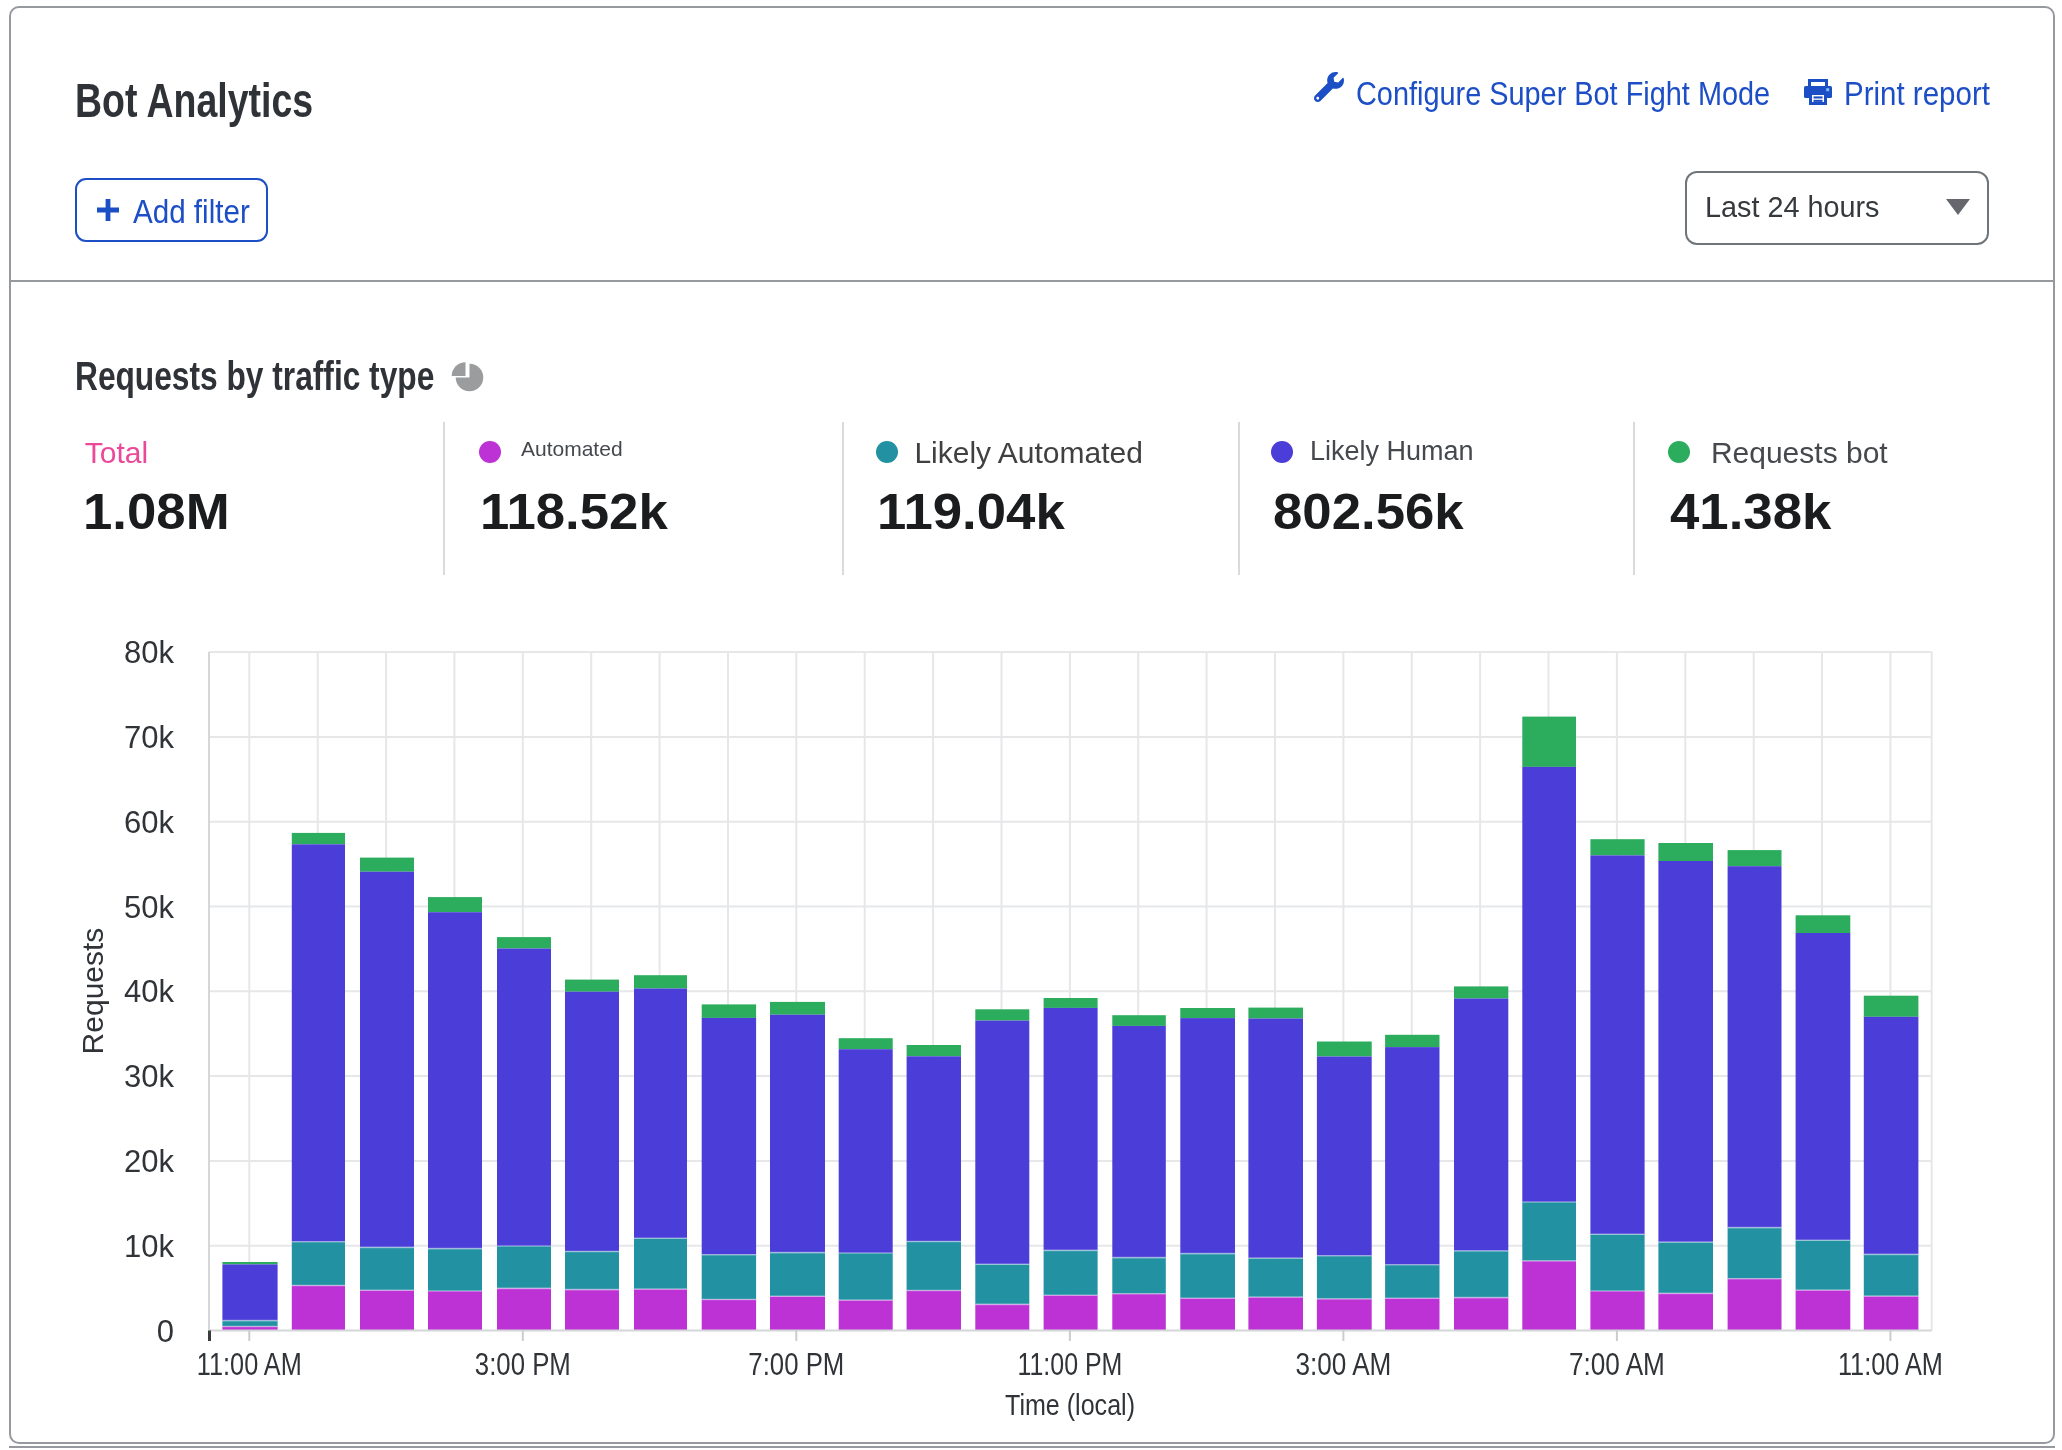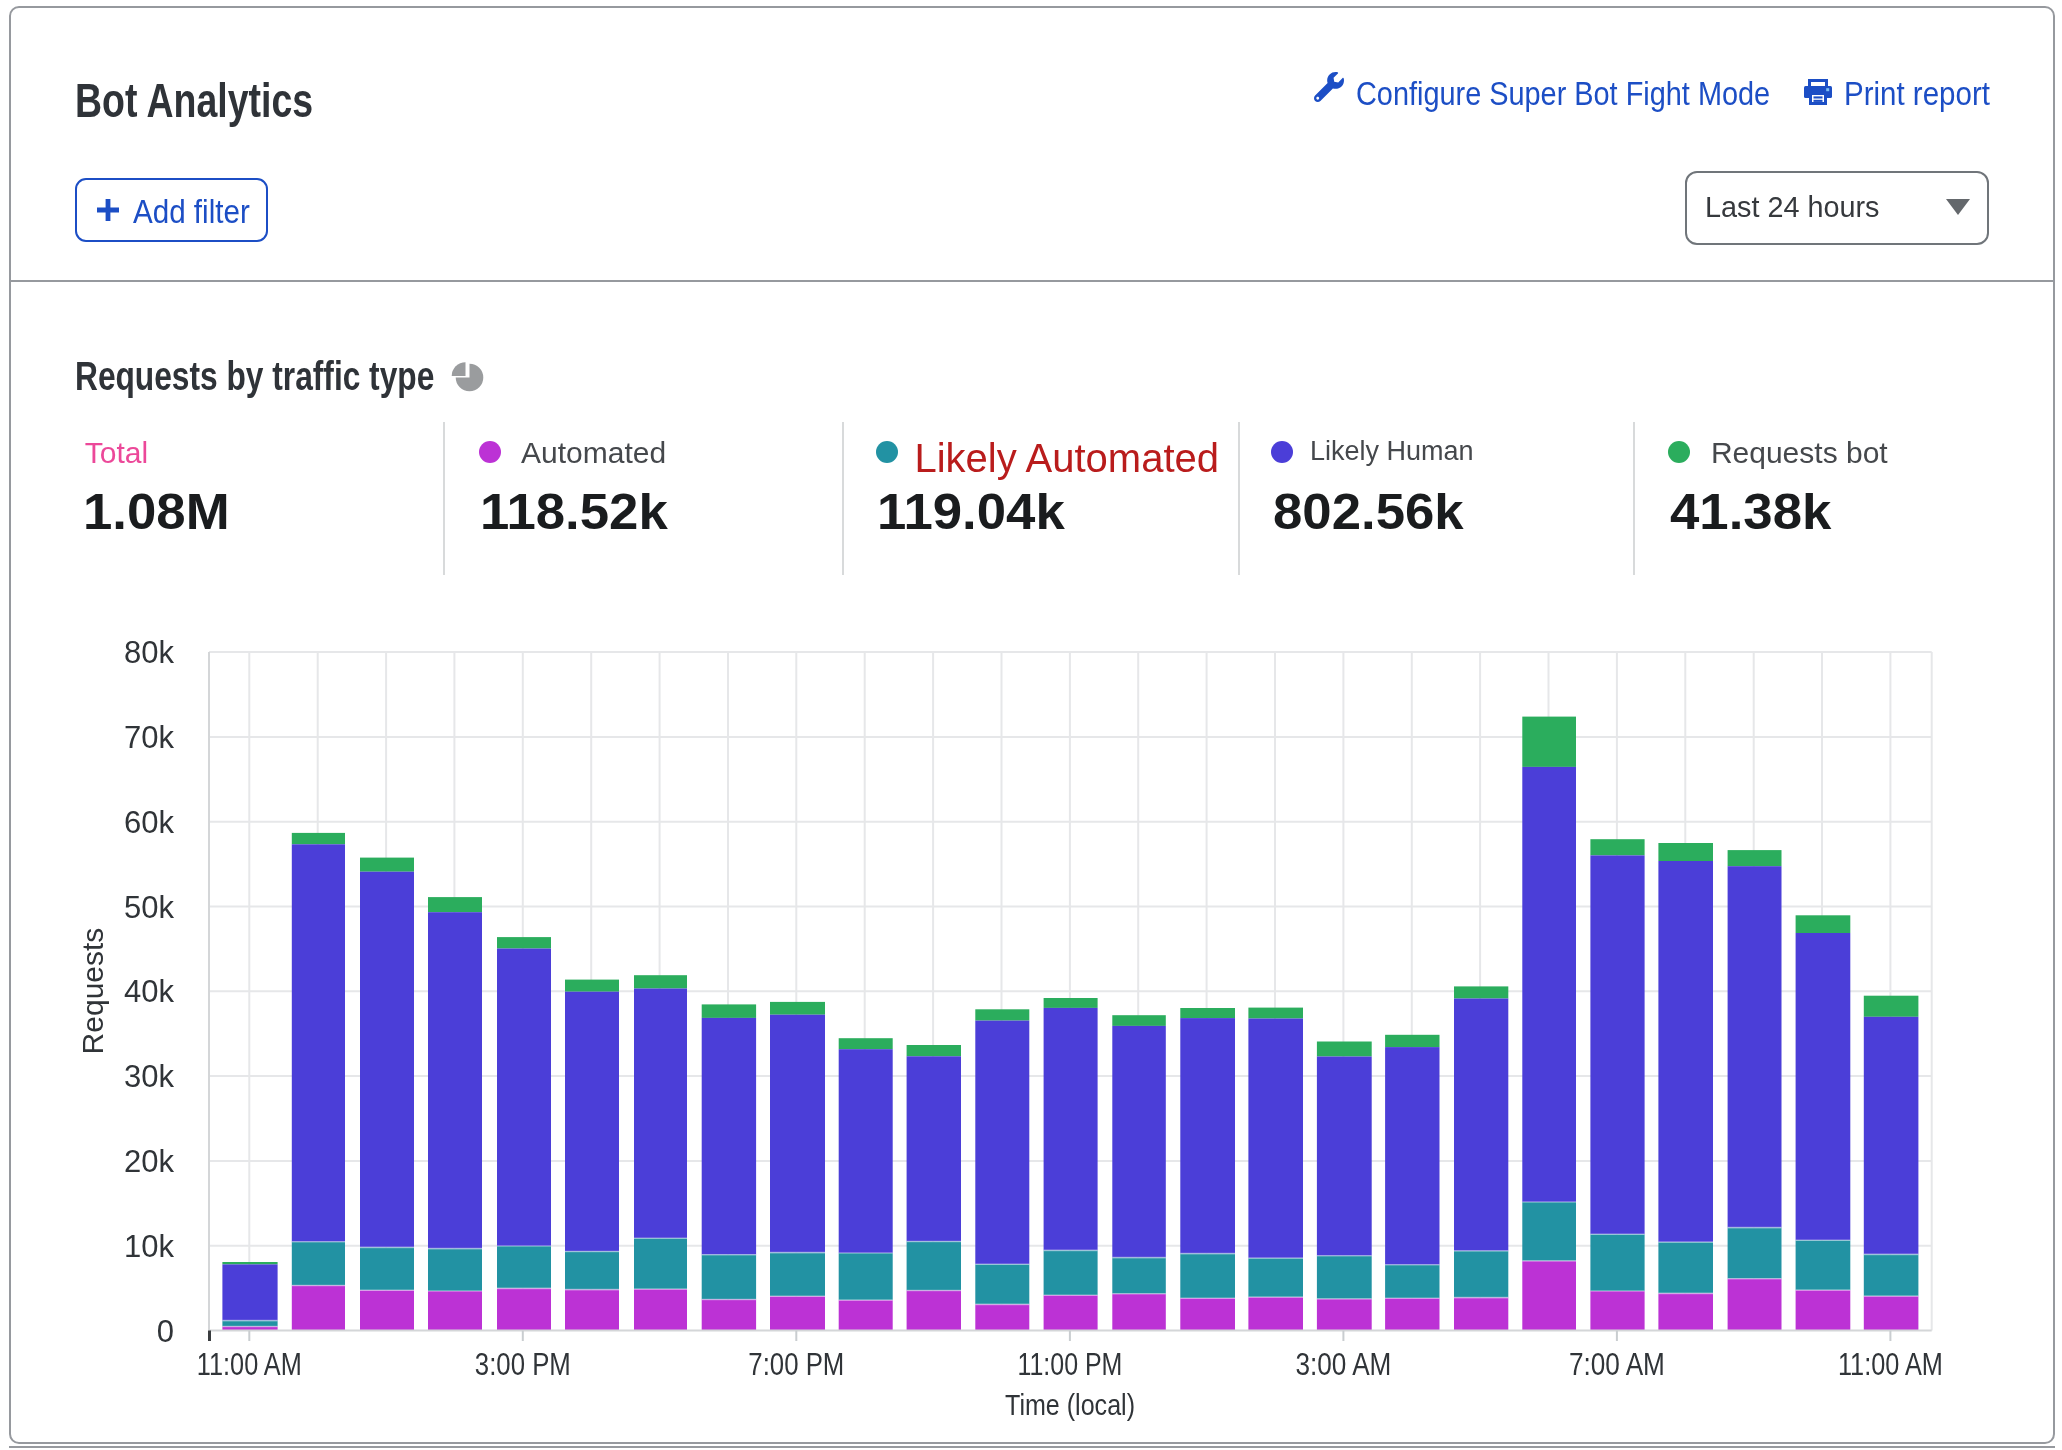--- a/index.html
+++ b/index.html
@@ -45,24 +45,24 @@
 <path fill="#9a9c9e" d="M15.5 16 V2.2 A13.8 13.8 0 0 0 1.7 16 Z"></path>
 </svg>
 
 <div style="position:absolute;left:442.9px;top:422px;width:2px;height:153px;background:#d8dadb"></div>
 <div style="position:absolute;left:841.5px;top:422px;width:2px;height:153px;background:#d8dadb"></div>
 <div style="position:absolute;left:1237.9px;top:422px;width:2px;height:153px;background:#d8dadb"></div>
 <div style="position:absolute;left:1633.0px;top:422px;width:2px;height:153px;background:#d8dadb"></div>
 <div style="position:absolute;left:84.8px;top:438px;font-size:30px;line-height:1;color:#ec4899">Total</div>
 <div class="sx" style="position:absolute;left:83.1px;top:487px;font-size:50px;line-height:1;font-weight:bold;color:#1a1c1e;transform:scaleX(1.055)">1.08M</div>
 <div style="position:absolute;left:479.4px;top:441.2px;width:22px;height:22px;border-radius:50%;background:#bc32d5"></div>
-<div style="position:absolute;left:521.0px;top:438px;font-size:30px;line-height:1;color:#45484c">Automated</div>
+<div style="position:absolute;left:521.0px;top:438px;font-size:21px;line-height:1;color:#45484c">Automated</div>
 <div class="sx" style="position:absolute;left:480.2px;top:487px;font-size:50px;line-height:1;font-weight:bold;color:#1a1c1e;transform:scaleX(1.055)">118.52k</div>
 <div style="position:absolute;left:876.3px;top:441.2px;width:22px;height:22px;border-radius:50%;background:#2292a3"></div>
-<div style="position:absolute;left:914.4px;top:438px;font-size:40px;line-height:1;color:#b91c1c">Likely Automated</div>
+<div style="position:absolute;left:914.4px;top:438px;font-size:30px;line-height:1;color:#404040">Likely Automated</div>
 <div class="sx" style="position:absolute;left:877.1px;top:487px;font-size:50px;line-height:1;font-weight:bold;color:#1a1c1e;transform:scaleX(1.055)">119.04k</div>
 <div style="position:absolute;left:1271.0px;top:441.2px;width:22px;height:22px;border-radius:50%;background:#4b3ed8"></div>
 <div style="position:absolute;left:1309.9px;top:438px;font-size:27px;line-height:1;color:#45484c">Likely Human</div>
 <div class="sx" style="position:absolute;left:1273.2px;top:487px;font-size:50px;line-height:1;font-weight:bold;color:#1a1c1e;transform:scaleX(1.055)">802.56k</div>
 <div style="position:absolute;left:1668.3px;top:441.2px;width:22px;height:22px;border-radius:50%;background:#2bad5d"></div>
 <div style="position:absolute;left:1710.9px;top:438px;font-size:30px;line-height:1;color:#45484c">Requests bot</div>
 <div class="sx" style="position:absolute;left:1669.5px;top:487px;font-size:50px;line-height:1;font-weight:bold;color:#1a1c1e;transform:scaleX(1.055)">41.38k</div>
 
 <svg style="position:absolute;left:0;top:600px" width="2062" height="850" viewBox="0 600 2062 850" font-family="Liberation Sans, sans-serif">
 <line x1="209.0" y1="1245.7" x2="1931.7" y2="1245.7" stroke="#e6e7e9" stroke-width="2"></line>

